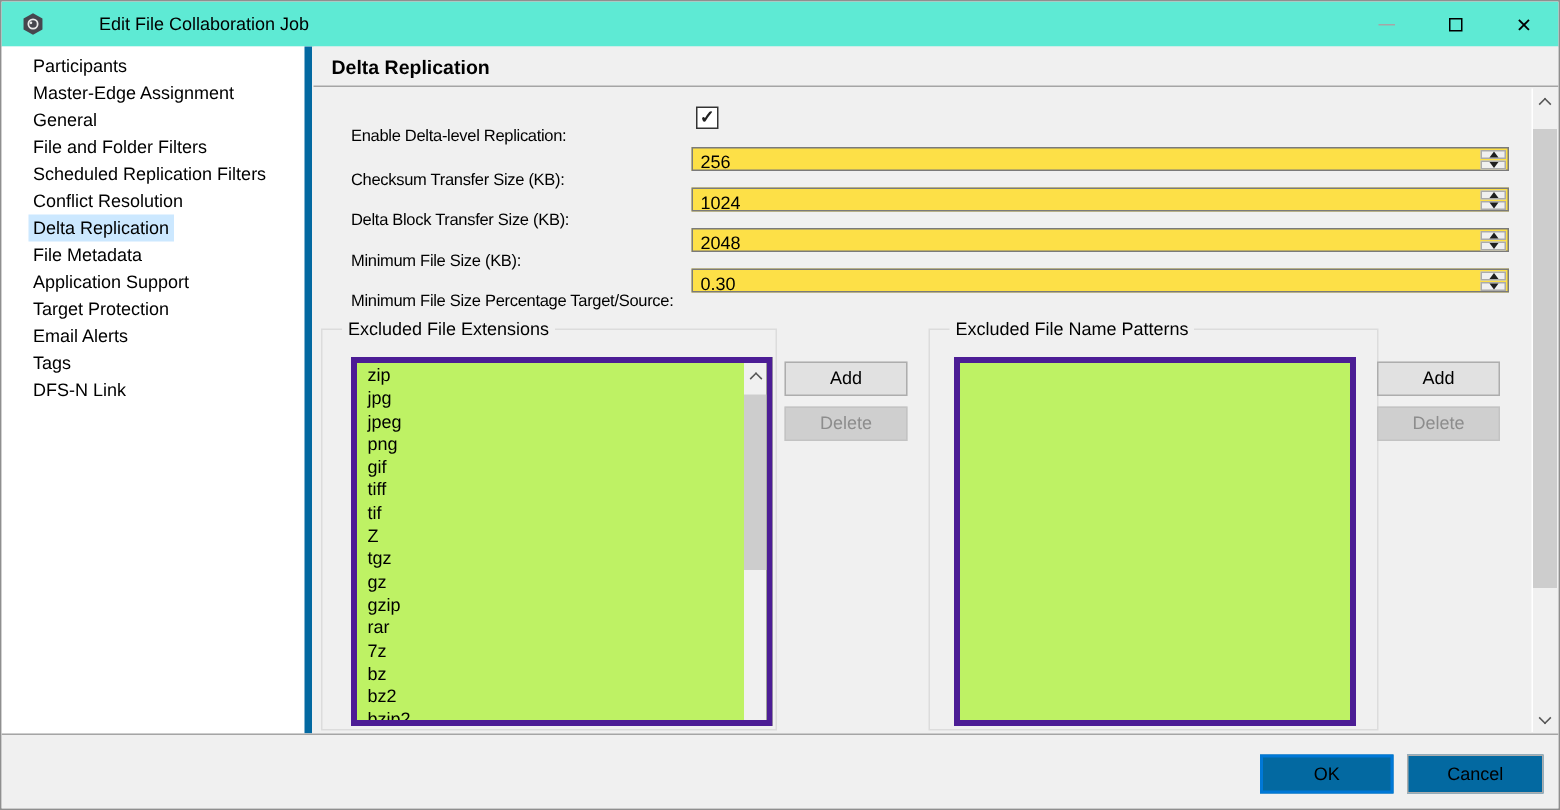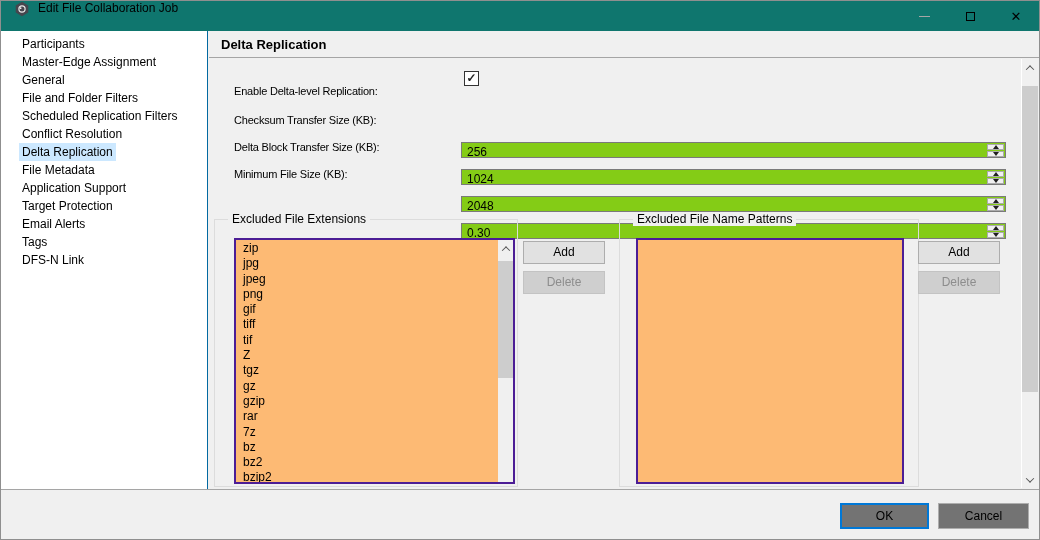--- a/index.html
+++ b/index.html
@@ -1,64 +1,64 @@
 <!DOCTYPE html>
 <html><head>
 <meta charset="utf-8">
 <style>
   * { margin:0; padding:0; box-sizing:border-box; }
   body { background:#fff; font-family:"Liberation Sans", sans-serif; }
   .window { position:relative; width:1040px; height:540px; background:#f0f0f0;
             border:1px solid #8f8f8f; overflow:hidden; font-size:12px; color:#000; }
 
   
-  .titlebar { position:absolute; top:0; left:0; right:0; height:30px; background:#0f766e;
-              display:flex; align-items:flex-start; }
+  .titlebar { position:absolute; top:0; left:0; right:0; height:30px; background:#5eead4;
+              display:flex; align-items:center;gap:28px; }
   .app-icon { margin-left:13px; width:16px; height:16px; flex:0 0 auto; }
   .win-title { margin-left:8px; font-size:12px; white-space:nowrap; }
   .win-controls { margin-left:auto; display:flex; height:100%; }
   .win-btn { width:46px; height:100%; display:flex; align-items:center; justify-content:center; cursor:default; }
   .glyph-min { width:11px; height:1px; background:#a6a6a6; }
   .glyph-max { width:9px; height:9px; border:1px solid #000; background:transparent; }
   .glyph-close { font-size:13px; line-height:13px; color:#000; }
 
   
   .sidebar { position:absolute; top:30px; left:0; width:207px; bottom:50px; background:#fff;
-             border-right:1px solid #0369a1; padding-top:4px; overflow:hidden; }
+             border-right:5px solid #0369a1; padding-top:4px; overflow:hidden; }
   .side-item { height:18px; line-height:18px; padding-left:18px; white-space:nowrap; cursor:default; }
   .side-item .lbl { padding:2px 3px; }
   .side-item.selected .lbl { background:#cce8ff; }
 
   
   .main { position:absolute; top:30px; left:208px; right:0; bottom:50px; background:#f0f0f0; }
   .main-header { position:absolute; top:0; left:0; right:0; height:27px; border-bottom:1px solid #a5a5a5; }
   .main-title { position:absolute; left:12px; top:6px; font-weight:bold; font-size:13px; }
 
   .form-row { position:absolute; left:25px; right:33px; height:20px; }
   .field-label { position:absolute; left:0; top:12px; line-height:20px; font-size:11px;
                  letter-spacing:-0.2px; white-space:nowrap; }
   .checkbox { position:absolute; left:230px; top:2px; width:15px; height:15px; background:#fff;
               border:1px solid #333; text-align:center; cursor:default; }
   .checkbox .mark { display:block; font-size:12px; line-height:13px; color:#212121; font-weight:bold; }
-  .spin-input { position:absolute; left:227px; right:0; top:0; height:16px; background:#84cc16;
-                border:1px solid #7a7a7a; cursor:text;margin-top:44px; }
+  .spin-input { position:absolute; left:227px; right:0; top:0; height:16px; background:#fde047;
+                border:1px solid #7a7a7a; cursor:text; }
   .spin-value { position:absolute; left:5px; top:2px; font-size:12px; line-height:15px; }
   .spins { position:absolute; top:1px; right:1px; bottom:1px; width:17px; display:flex;
            flex-direction:column; gap:1px; }
   .spin-btn { flex:1; background:#f0f0f0; border:1px solid #ababab; display:flex;
               align-items:center; justify-content:center; cursor:default; }
   .tri-up { width:0; height:0; border-left:3px solid transparent; border-right:3px solid transparent;
             border-bottom:4px solid #1f1f1f; }
   .tri-down { width:0; height:0; border-left:3px solid transparent; border-right:3px solid transparent;
               border-top:4px solid #1f1f1f; }
 
   
   .groupbox { position:absolute; border:1px solid #dcdcdc; }
   .group-label { position:absolute; top:-8px; left:13px; background:#f0f0f0; padding:0 4px; font-size:12px; white-space:nowrap; }
-  .listbox { position:absolute; background:#fdba74; border:2px solid #4c1d95; overflow:hidden; }
+  .listbox { position:absolute; background:#bef264; border:4px solid #4c1d95; overflow:hidden; }
   .lst-items { position:absolute; left:0; top:1px; right:16px; bottom:0; padding-left:7px; overflow:hidden; }
   .lst-item { height:15.3px; line-height:15.3px; font-size:12px; white-space:nowrap; cursor:default; }
   .lst-scroll { position:absolute; top:0; right:0; bottom:0; width:15px; background:#f0f0f0; }
   .scroll-btn { position:absolute; left:0; right:0; height:17px; display:flex; align-items:center;
                 justify-content:center; cursor:default; }
   .scroll-btn.top { top:0; } .scroll-btn.bottom { bottom:0; }
   .chev { width:6px; height:6px; border-left:1.5px solid #565656; border-top:1.5px solid #565656; }
   .chev.up { transform:rotate(45deg) translate(1px,1px); }
   .chev.down { transform:rotate(225deg) translate(1px,1px); }
   .scroll-thumb { position:absolute; left:0; right:0; background:#cdcdcd; cursor:default; }
@@ -67,21 +67,21 @@
          font-size:12px; text-align:center; line-height:21px; cursor:default; }
   .btn.disabled { background:#cfcfcf; border-color:#c3c3c3; color:#8d8d8d; }
 
   
   .vscroll { position:absolute; top:28px; right:1px; bottom:1px; width:17px; background:#f0f0f0;
              border-left:1px solid #fff; }
 
   
   .footer { position:absolute; left:0; right:0; bottom:0; height:50px; background:#f0f0f0;
             border-top:1px solid #a5a5a5; }
-  .footer-btn { position:absolute; top:13px; height:26px; background:#737373; text-align:center;
+  .footer-btn { position:absolute; top:13px; height:26px; background:#0369a1; text-align:center;
                 font-size:12px; cursor:default; }
   .ok-btn { left:839px; width:89px; border:2px solid #0078d7; line-height:22px; }
   .cancel-btn { left:937px; width:91px; border:1px solid #adadad; line-height:24px; }
 </style>
 </head>
 <body>
 
 <div class="window">
 
   <div class="titlebar">
@@ -168,20 +168,21 @@
               <div class="spin-btn">
                 <span class="tri-up"></span>
               </div>
               <div class="spin-btn">
                 <span class="tri-down"></span>
               </div>
             </div>
           </div>
         </div>
         <div class="form-row" style="top: 148px;">
+          <span class="field-label">Minimum File Size Percentage Target/Source:</span>
           <div class="spin-input">
             <span class="spin-value">0.30</span>
             <div class="spins">
               <div class="spin-btn">
                 <span class="tri-up"></span>
               </div>
               <div class="spin-btn">
                 <span class="tri-down"></span>
               </div>
             </div>

